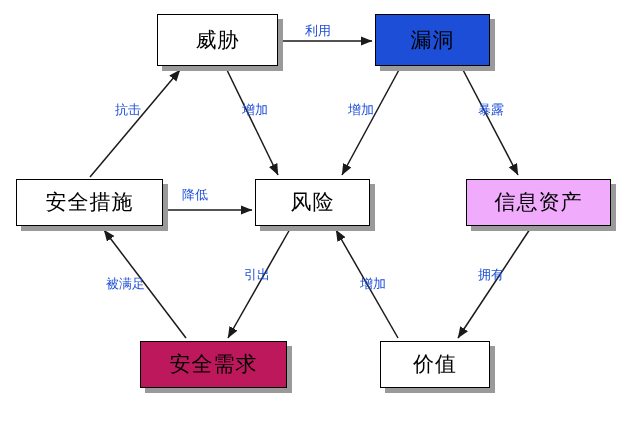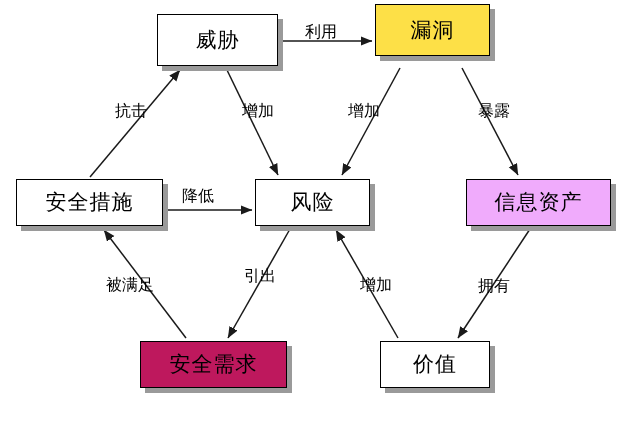--- a/index.html
+++ b/index.html
@@ -6,21 +6,21 @@
   body{width:626px;height:423px;overflow:hidden;
        font-family:"DejaVu Sans","Liberation Sans",sans-serif;}
   #canvas{position:relative;width:574px;height:423px;background:#ffffff;}
   svg.edges{position:absolute;left:0;top:0;width:626px;height:423px;}
   .node{position:absolute;background:#ffffff;border:1.6px solid #000000;
         box-shadow:5px 5px 0 0 #9a9a9a;
         display:flex;align-items:center;justify-content:center;
         box-sizing:border-box;z-index:3;}
   .node span{font-size:21px;color:#000000;line-height:1;letter-spacing:1px;
              white-space:nowrap;font-weight:400;}
-  .elabel{position:absolute;font-size:16px;color:#000000;white-space:nowrap;
+  .elabel{position:absolute;font-size:13px;color:#1d4ed8;white-space:nowrap;
           z-index:4;letter-spacing:0px;}
 </style>
 </head>
 <body>
 
 <div id="canvas">
 
   <svg class="edges" viewBox="0 0 626 423" xmlns="http://www.w3.org/2000/svg">
     <defs>
       <marker id="ah" markerWidth="9" markerHeight="9" refX="7.4" refY="3.1" orient="auto" markerUnits="strokeWidth">
@@ -38,21 +38,21 @@
         <line x1="290" y1="229" x2="228" y2="338" stroke="#1a1a1a" stroke-width="1.5" marker-end="url(#ah)"></line>
         <line x1="398" y1="338" x2="336" y2="230" stroke="#1a1a1a" stroke-width="1.5" marker-end="url(#ah)"></line>
         <line x1="530" y1="229" x2="458" y2="338" stroke="#1a1a1a" stroke-width="1.5" marker-end="url(#ah)"></line>
       </g>
   </svg>
 
   <div id="node-layer">
       <div class="node" style="left: 157px; top: 14px; width: 121px; height: 52px; background: rgb(255, 255, 255); border-color: rgb(0, 0, 0); box-shadow: rgb(154, 154, 154) 5px 5px 0px 0px;">
         <span>威胁</span>
       </div>
-      <div class="node" style="left: 375px; top: 4px; width: 115px; height: 52px; background: #fde047; border-color: rgb(0, 0, 0); box-shadow: rgb(154, 154, 154) 5px 5px 0px 0px;">
+      <div class="node" style="left: 375px; top: 14px; width: 115px; height: 52px; background: #1d4ed8; border-color: rgb(0, 0, 0); box-shadow: rgb(154, 154, 154) 5px 5px 0px 0px;">
         <span>漏洞</span>
       </div>
       <div class="node" style="left: 16px; top: 179px; width: 147px; height: 47px; background: rgb(255, 255, 255); border-color: rgb(0, 0, 0); box-shadow: rgb(154, 154, 154) 5px 5px 0px 0px;">
         <span>安全措施</span>
       </div>
       <div class="node" style="left: 255px; top: 179px; width: 115px; height: 47px; background: rgb(255, 255, 255); border-color: rgb(0, 0, 0); box-shadow: rgb(154, 154, 154) 5px 5px 0px 0px;">
         <span>风险</span>
       </div>
       <div class="node" style="left: 466px; top: 179px; width: 145px; height: 47px; background: #f0abfc; border-color: rgb(0, 0, 0); box-shadow: rgb(154, 154, 154) 5px 5px 0px 0px;">
         <span>信息资产</span>
@@ -67,16 +67,16 @@
   <div id="label-layer">
       <div class="elabel" style="left: 305px; top: 22px;">利用</div>
       <div class="elabel" style="left: 115px; top: 101px;">抗击</div>
       <div class="elabel" style="left: 242px; top: 101px;">增加</div>
       <div class="elabel" style="left: 348px; top: 101px;">增加</div>
       <div class="elabel" style="left: 478px; top: 101px;">暴露</div>
       <div class="elabel" style="left: 182px; top: 186px;">降低</div>
       <div class="elabel" style="left: 106px; top: 275px;">被满足</div>
       <div class="elabel" style="left: 244px; top: 266px;">引出</div>
       <div class="elabel" style="left: 360px; top: 275px;">增加</div>
-      <div class="elabel" style="left: 478px; top: 266px; margin-top: 10px;">拥有</div>
+      <div class="elabel" style="left: 478px; top: 266px;">拥有</div>
     </div>
 
 </div>
 
 </body></html>

